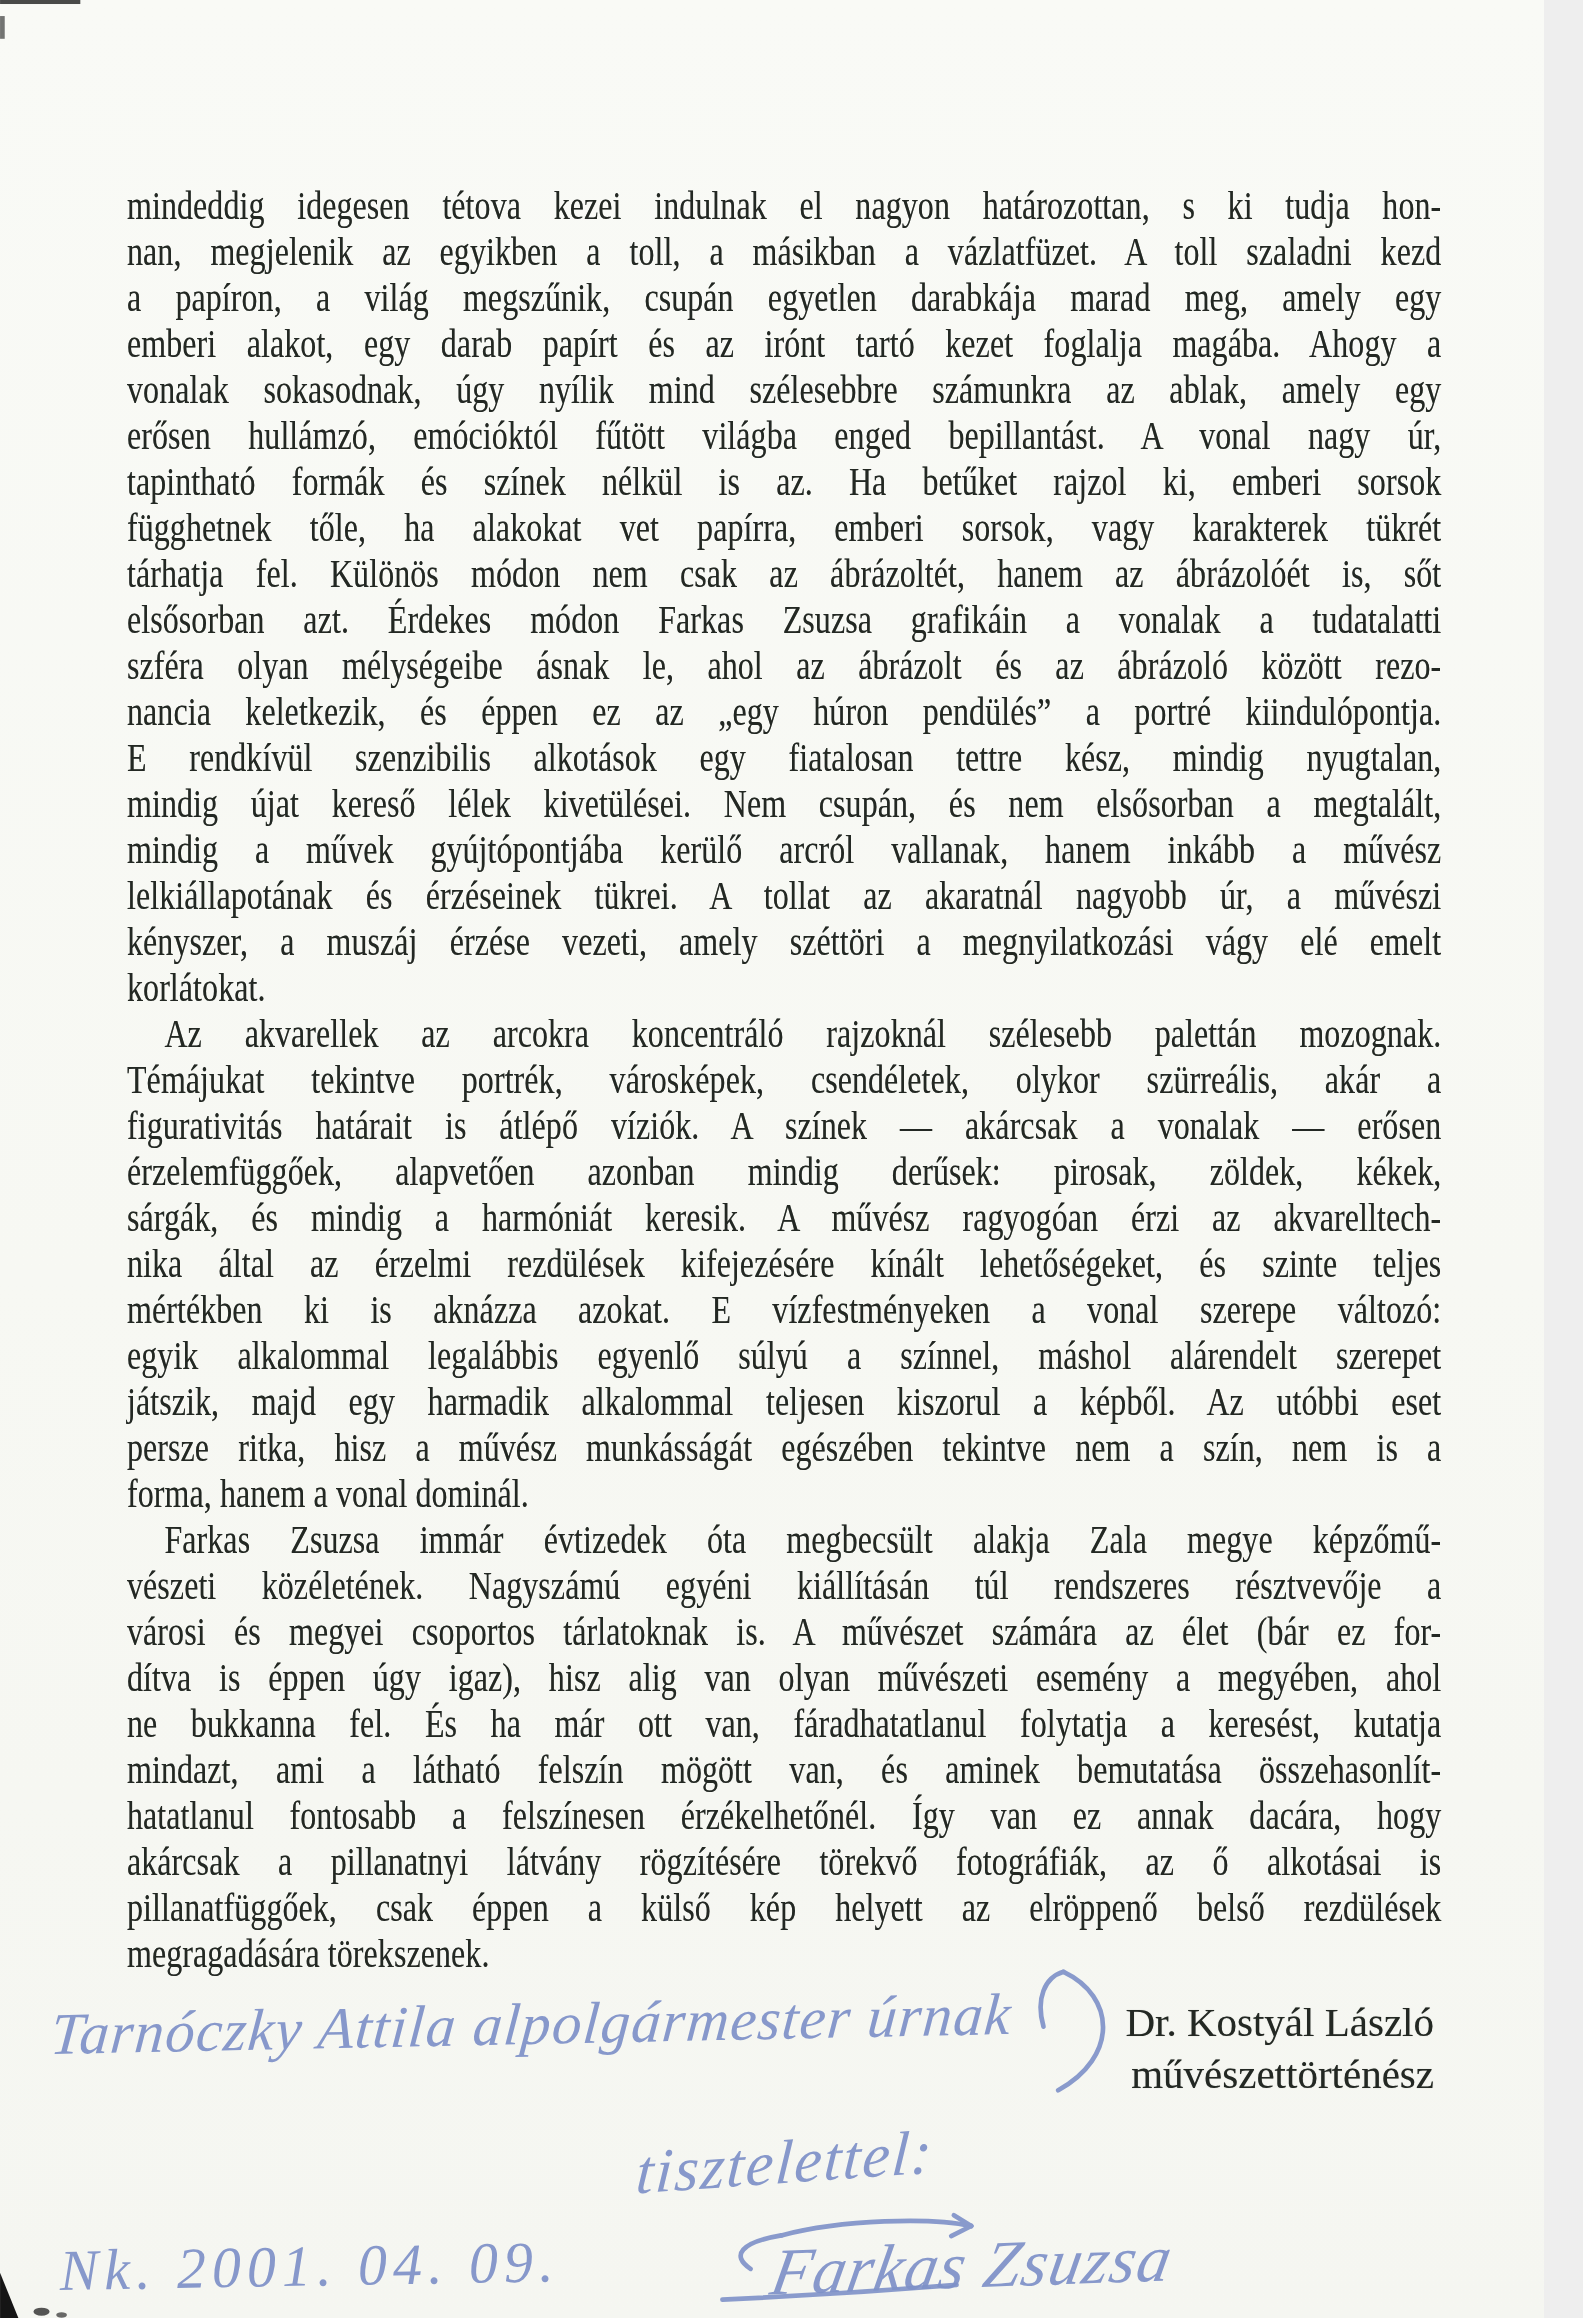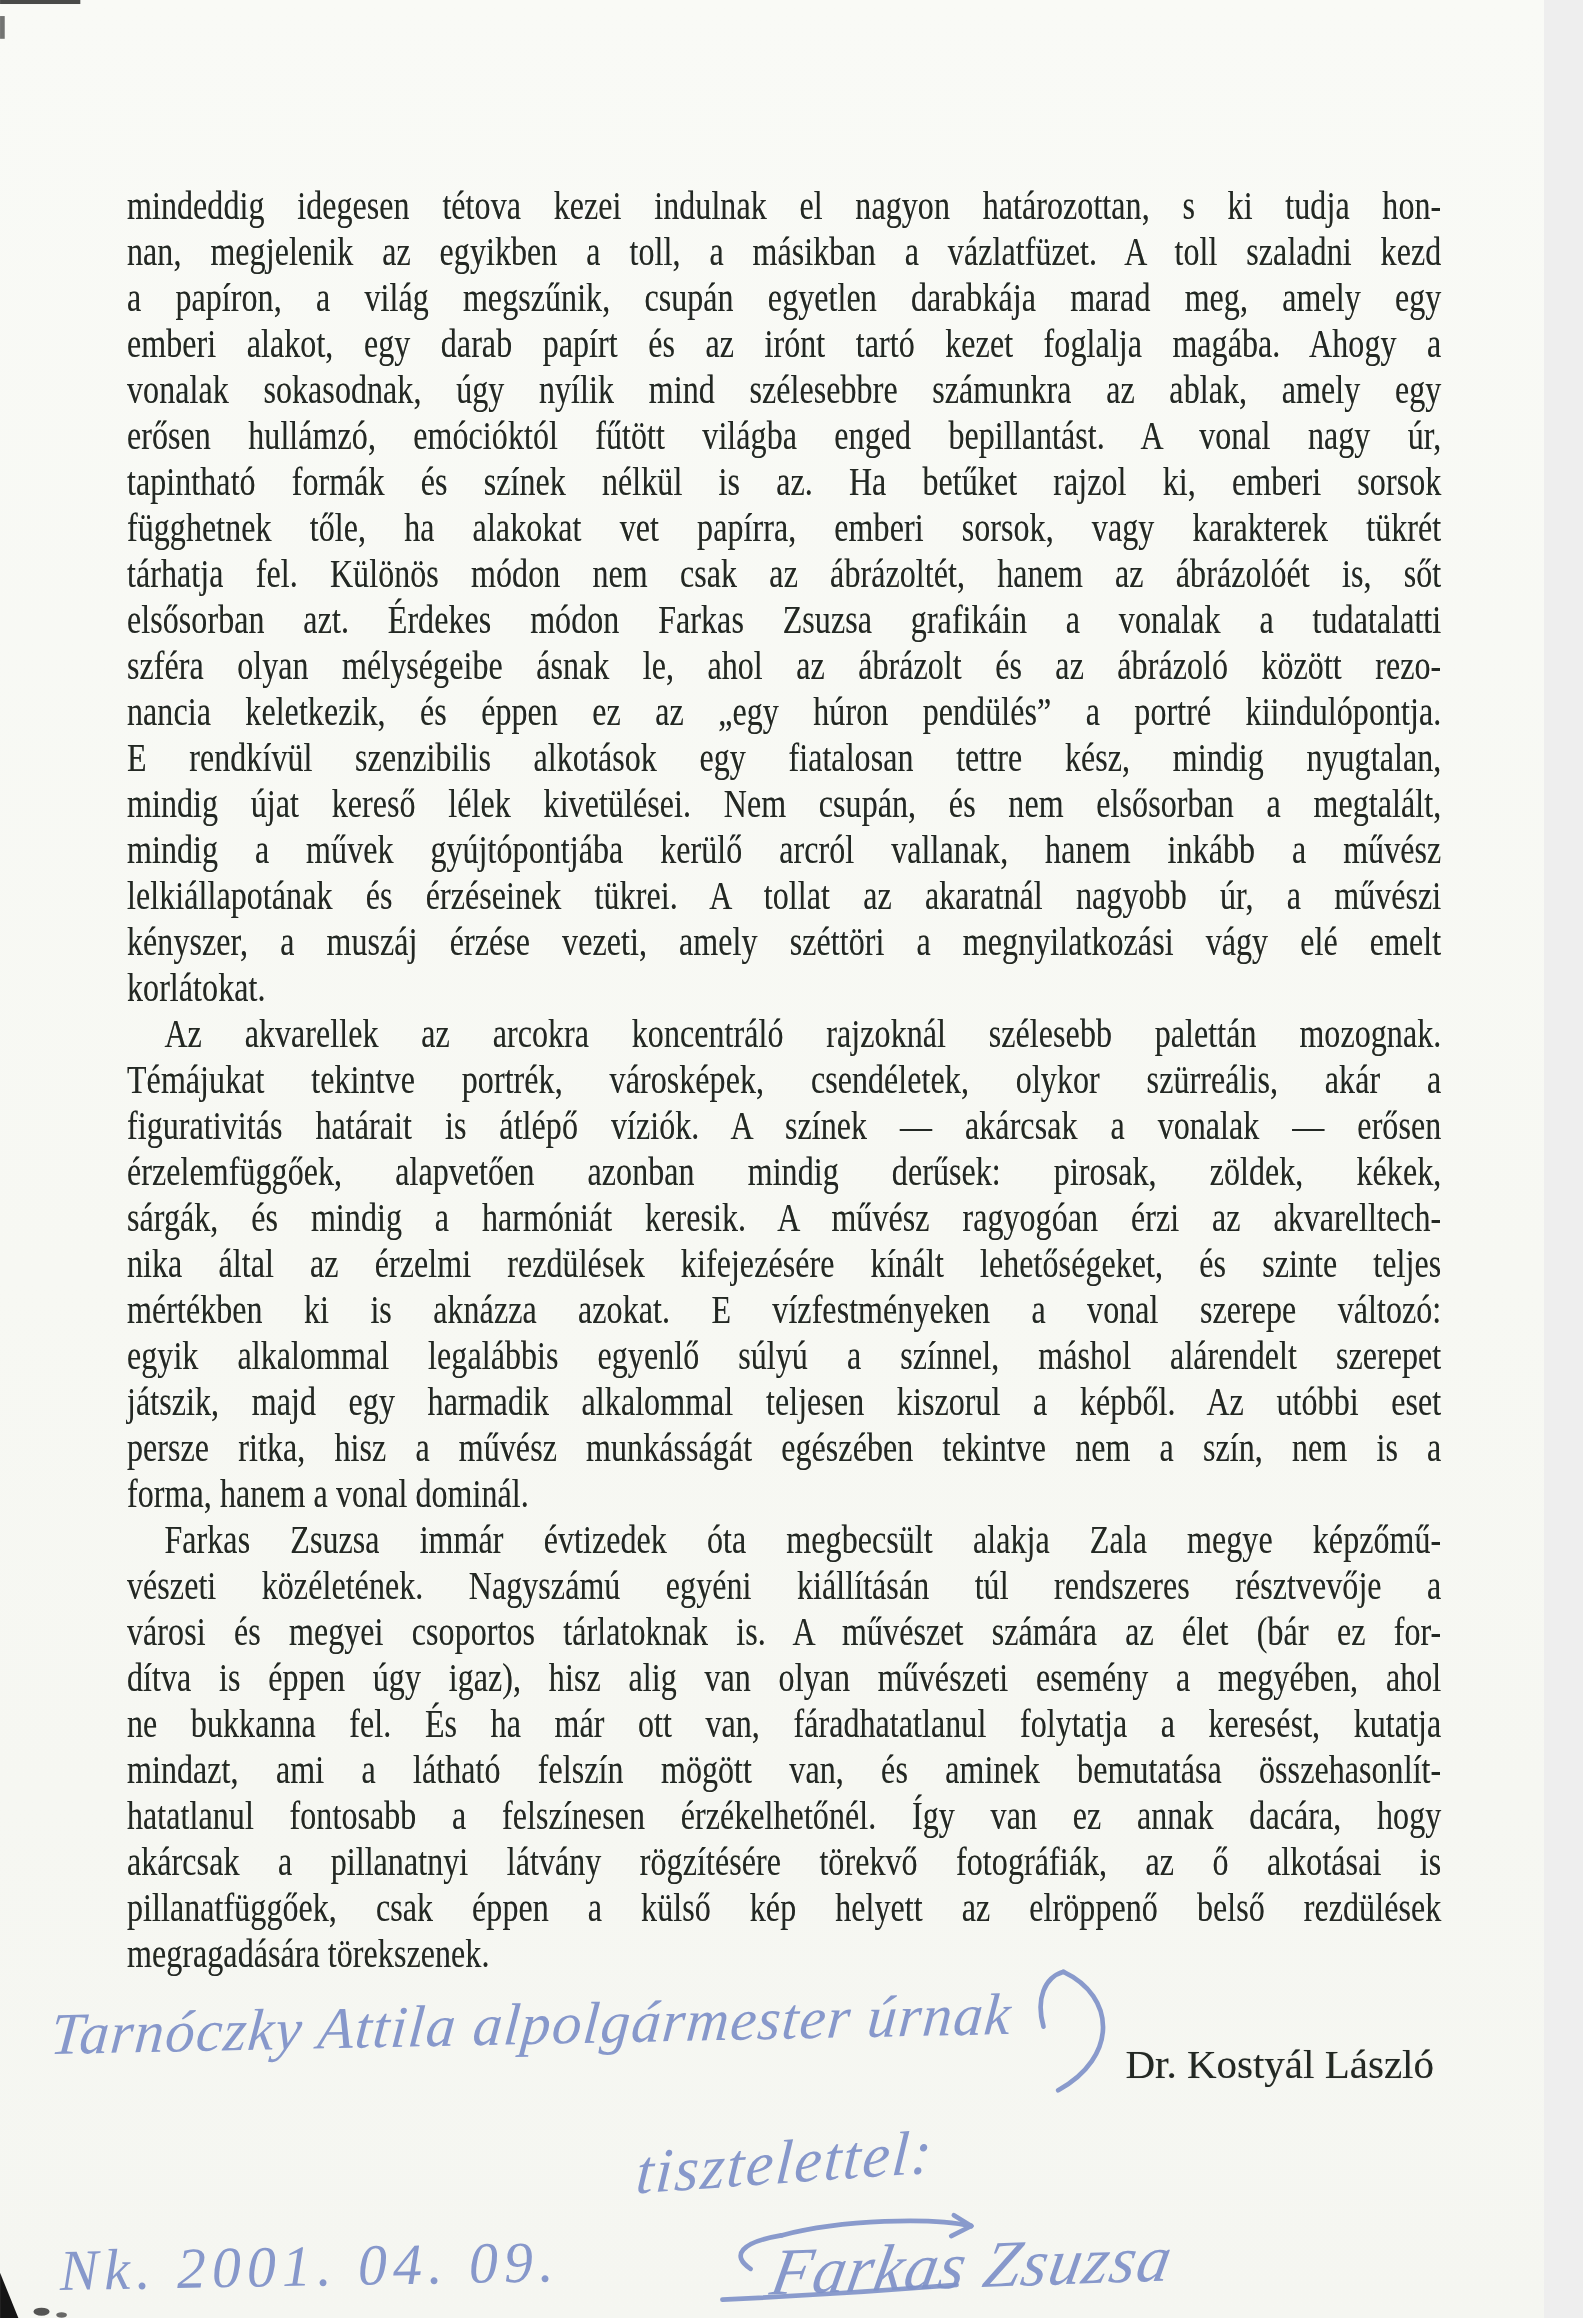--- a/index.html
+++ b/index.html
@@ -37,21 +37,20 @@
   .line.indent { text-indent: 48px; }
 
   
   .sig-block {
     position: absolute;
     left: 1033px; top: 1996px; width: 401px;
     text-align: right;
     font-size: 41px; line-height: 52px;
     color: #232823;
     text-shadow: 0 0 0.7px rgba(30,36,30,0.45);
-    margin-top: 42px;
   }
 
   
   .hand {
     position: absolute;
     color: #7e91c8;
     font-family: "Liberation Serif", serif;
     font-style: italic;
     white-space: nowrap;
     opacity: 0.92;
@@ -128,20 +127,21 @@
       <div class="line">ne bukkanna fel. És ha már ott van, fáradhatatlanul folytatja a keresést, kutatja</div>
       <div class="line">mindazt, ami a látható felszín mögött van, és aminek bemutatása összehasonlít-</div>
       <div class="line">hatatlanul fontosabb a felszínesen érzékelhetőnél. Így van ez annak dacára, hogy</div>
       <div class="line">akárcsak a pillanatnyi látvány rögzítésére törekvő fotográfiák, az ő alkotásai is</div>
       <div class="line">pillanatfüggőek, csak éppen a külső kép helyett az elröppenő belső rezdülések</div>
       <div class="line last">megragadására törekszenek.</div>
     </div>
 
   <div class="sig-block">
     <div>Dr. Kostyál László</div>
+    <div>művészettörténész</div>
   </div>
 
   <div class="hand hand-dedication">Tarnóczky Attila alpolgármester úrnak</div>
   <div class="hand hand-salutation">tisztelettel:</div>
   <div class="hand hand-signature">Farkas Zsuzsa</div>
   <div class="hand hand-date">Nk. 2001. 04. 09.</div>
 
   <svg class="ink-overlay" width="1584" height="2319" viewBox="0 0 2368 3467">
     <g stroke="#7e91c8" stroke-width="7" fill="none" stroke-linecap="round" opacity="0.9">
 

